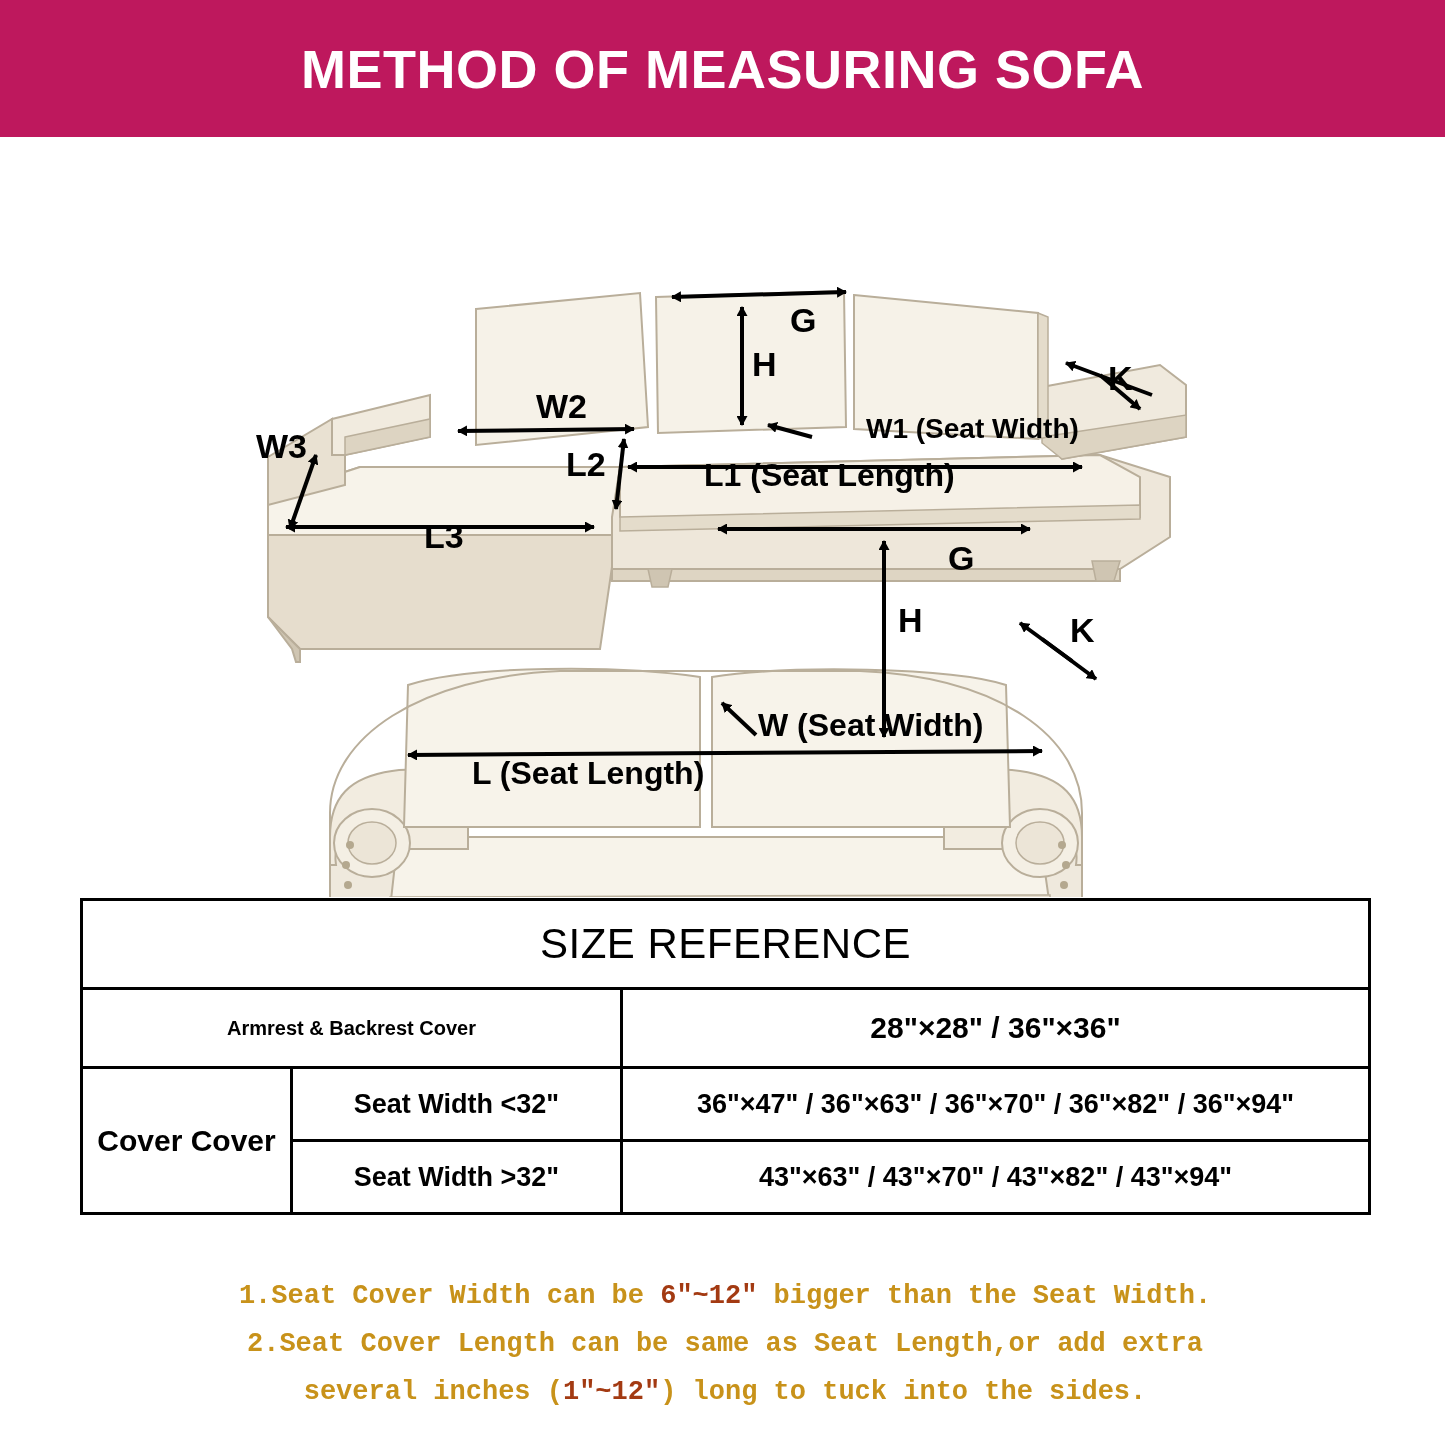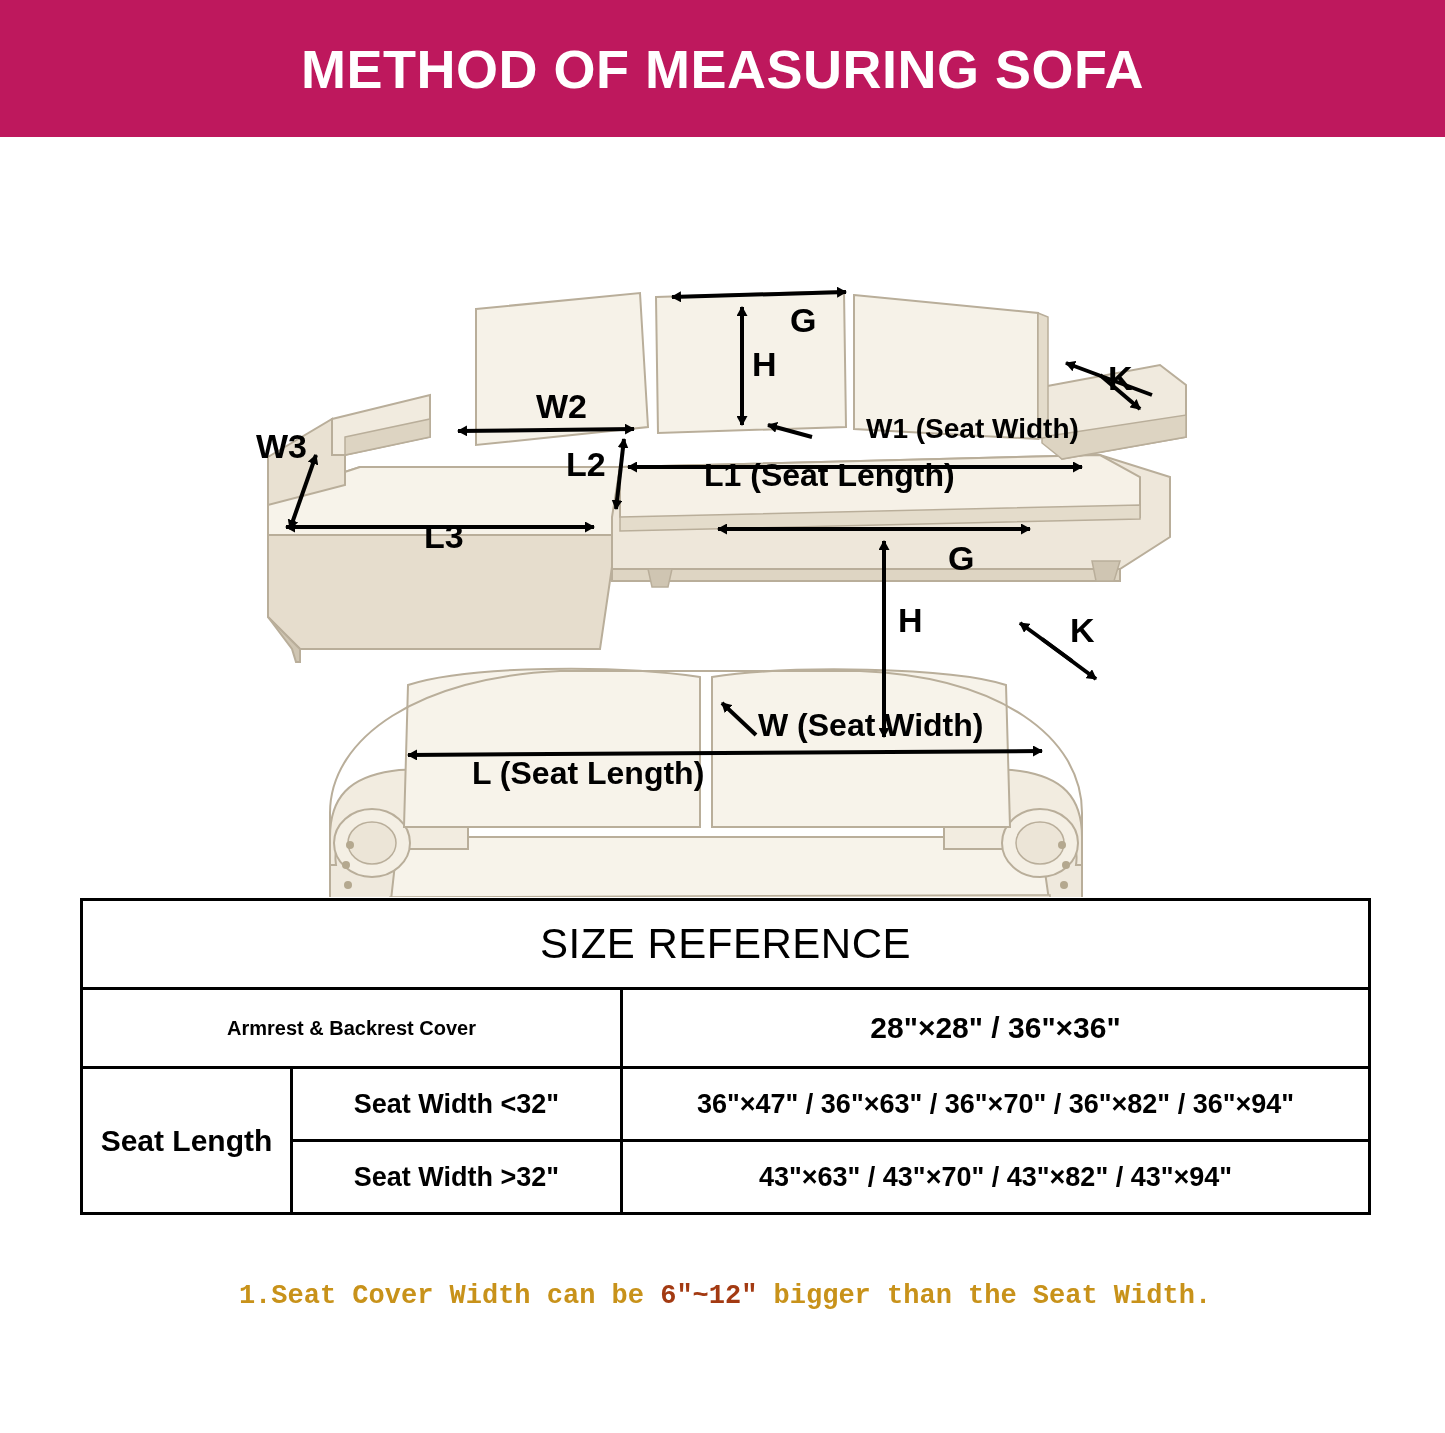--- a/index.html
+++ b/index.html
@@ -243,29 +243,35 @@
     </colgroup>
     <tbody>
       <tr>
         <td class="tbl-title" colspan="3">SIZE REFERENCE</td>
       </tr>
       <tr>
         <td class="row-label" colspan="2">Armrest &amp; Backrest Cover</td>
         <td class="row-value">28"×28" / 36"×36"</td>
       </tr>
       <tr>
-        <td class="seat-cover-cell" rowspan="2">Seat Length</td>
+        <td class="seat-cover-cell" rowspan="2">Cover Cover</td>
         <td class="sub-label">Seat Width &lt;32"</td>
         <td class="sub-value">36"×47" / 36"×63" / 36"×70" / 36"×82" / 36"×94"</td>
       </tr>
       <tr>
         <td class="sub-label">Seat Width &gt;32"</td>
         <td class="sub-value">43"×63" / 43"×70" / 43"×82" / 43"×94"</td>
       </tr>
     </tbody>
   </table>
 </div>
 
 <div class="notes">
   <div class="note">
     <span>1.Seat Cover Width can be </span><span class="hl">6"~12"</span><span> bigger  than the Seat Width.</span>
   </div>
+  <div class="note">
+    <span>2.Seat Cover Length can be same as Seat Length,or add extra</span>
+    <span class="note-2-line2">
+      <span>several inches (</span><span class="hl">1"~12"</span><span>) long to tuck into the sides.</span>
+    </span>
+  </div>
 </div>
 
 </body></html>

